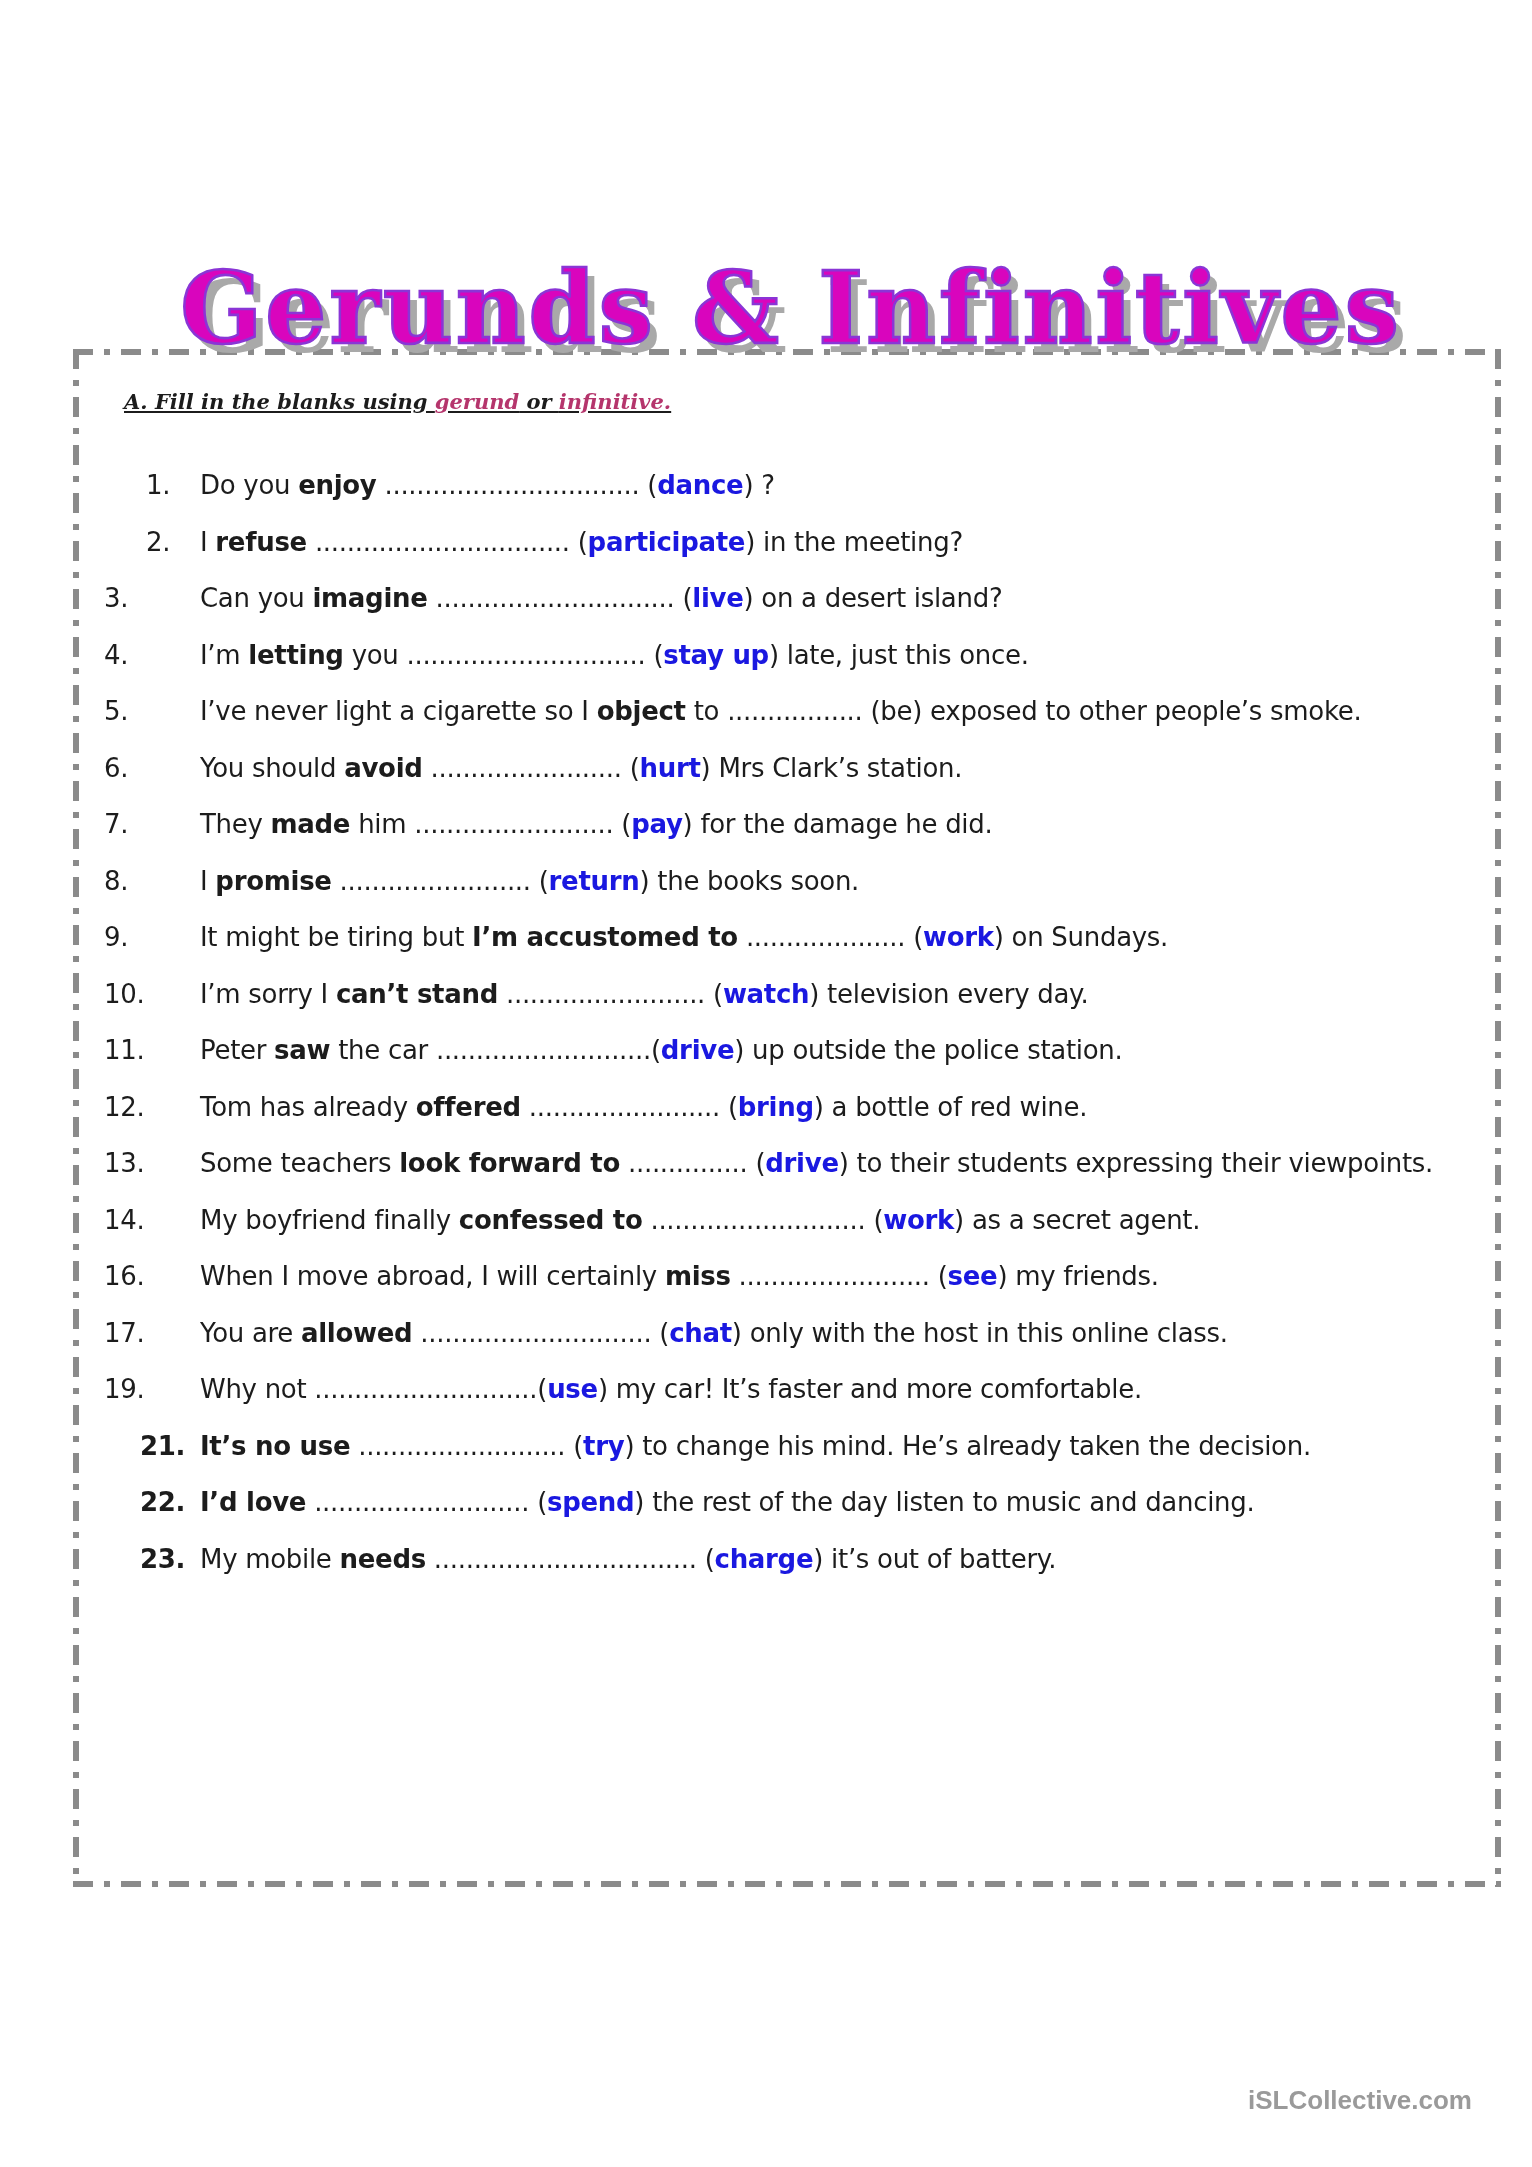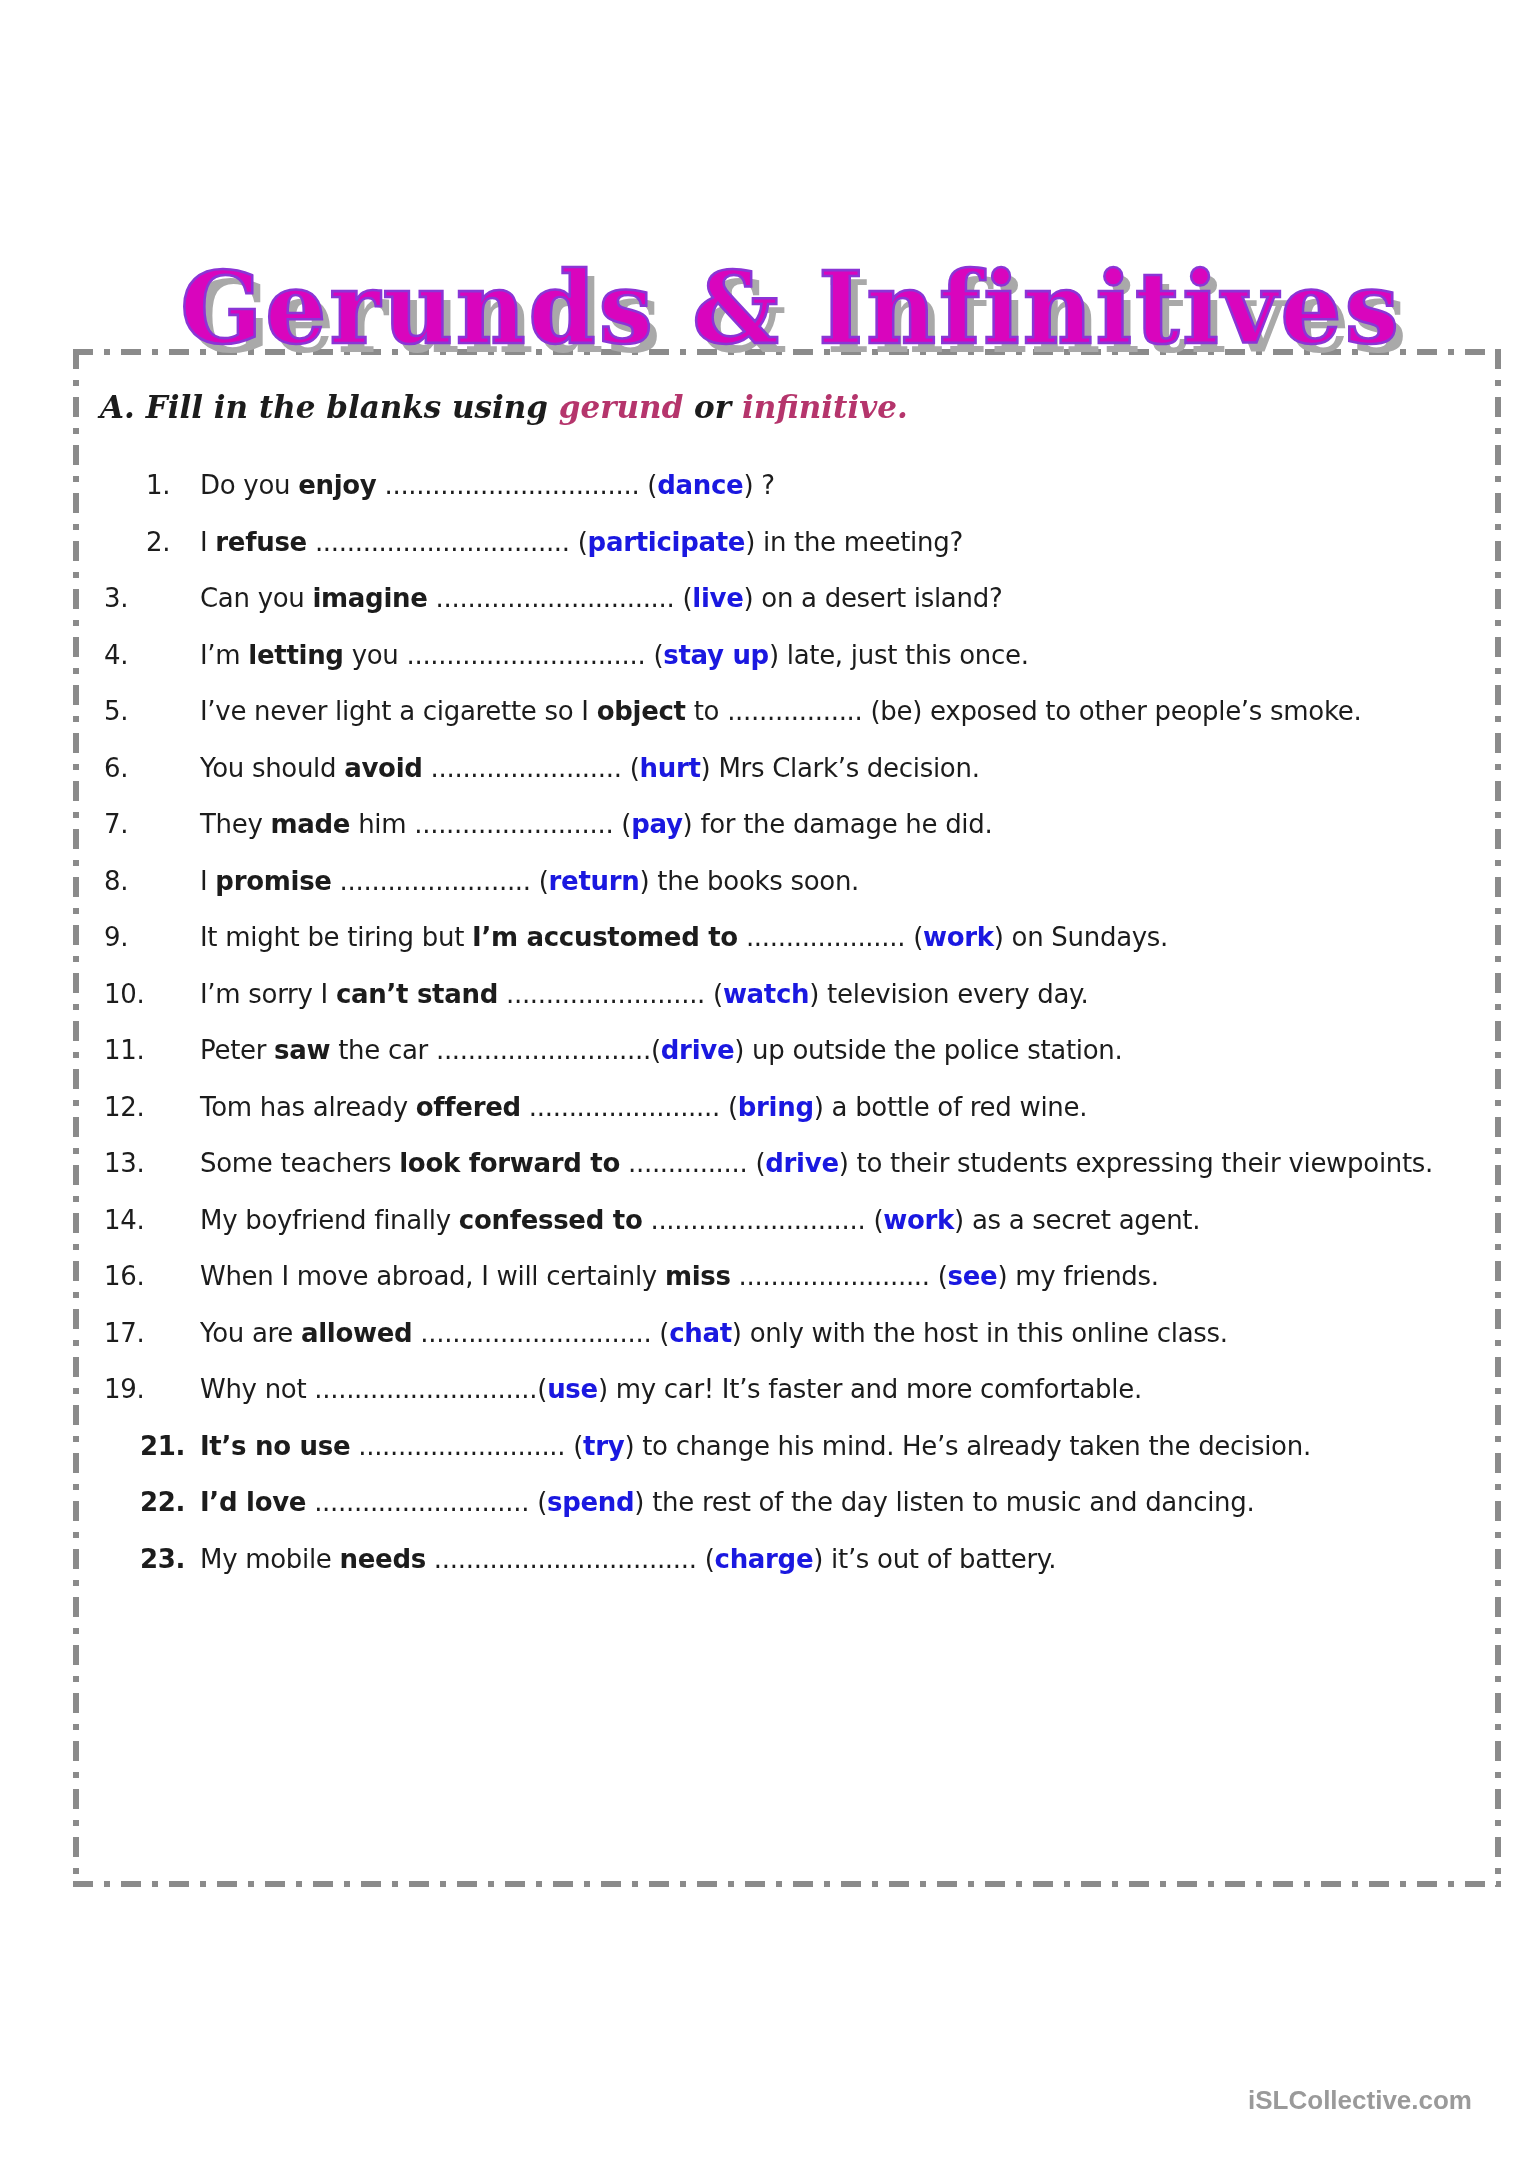--- a/index.html
+++ b/index.html
@@ -49,26 +49,27 @@
     letter-spacing:3px;
     color:var(--title-magenta);
     -webkit-text-stroke:2.5px var(--title-outline);
     text-shadow:8px 8px 0 var(--title-shadow);
     white-space:nowrap;
     transform:scaleY(1.04);
   }
 
   
   .instruction{
-    position:absolute;left:100px;top:390px;z-index:2;
+    position:absolute;left:124px;top:390px;z-index:2;
     font-family:"DejaVu Serif",serif;
     font-style:italic;font-weight:bold;
-    font-size:31px;line-height:1.15;
+    font-size:21px;line-height:1.15;
     color:var(--ink);
     white-space:nowrap;
+    text-decoration:underline;
   }
   .sg-sb{color:var(--ink);}
   .sg-sm{color:var(--maroon);}
 
   
   .items{position:absolute;left:0;top:462px;right:0;z-index:2;}
   .row{position:relative;height:56.5px;}
   .num{
     position:absolute;left:104px;top:8px;
     font-size:26px;color:var(--ink);letter-spacing:-0.3px;
@@ -125,21 +126,21 @@
       <div class="row">
         <span class="num">4.</span>
         <span class="txt"><span class="sg-p">I’m </span><span class="sg-b">letting</span><span class="sg-p"> you .............................. (</span><span class="sg-v">stay up</span><span class="sg-p">) late, just this once.</span></span>
       </div>
       <div class="row">
         <span class="num">5.</span>
         <span class="txt"><span class="sg-p">I’ve never light a cigarette so I </span><span class="sg-b">object</span><span class="sg-p"> to ................. (be) exposed to other people’s smoke.</span></span>
       </div>
       <div class="row">
         <span class="num">6.</span>
-        <span class="txt"><span class="sg-p">You should </span><span class="sg-b">avoid</span><span class="sg-p"> ........................ (</span><span class="sg-v">hurt</span><span class="sg-p">) Mrs Clark’s decision.</span></span>
+        <span class="txt"><span class="sg-p">You should </span><span class="sg-b">avoid</span><span class="sg-p"> ........................ (</span><span class="sg-v">hurt</span><span class="sg-p">) Mrs Clark’s station.</span></span>
       </div>
       <div class="row">
         <span class="num">7.</span>
         <span class="txt"><span class="sg-p">They </span><span class="sg-b">made</span><span class="sg-p"> him ......................... (</span><span class="sg-v">pay</span><span class="sg-p">) for the damage he did.</span></span>
       </div>
       <div class="row">
         <span class="num">8.</span>
         <span class="txt"><span class="sg-p">I </span><span class="sg-b">promise</span><span class="sg-p"> ........................ (</span><span class="sg-v">return</span><span class="sg-p">) the books soon.</span></span>
       </div>
       <div class="row">

